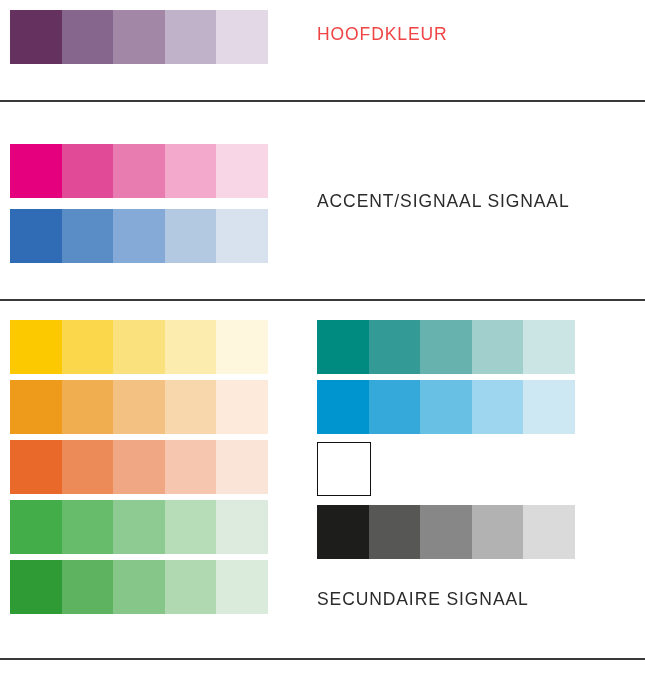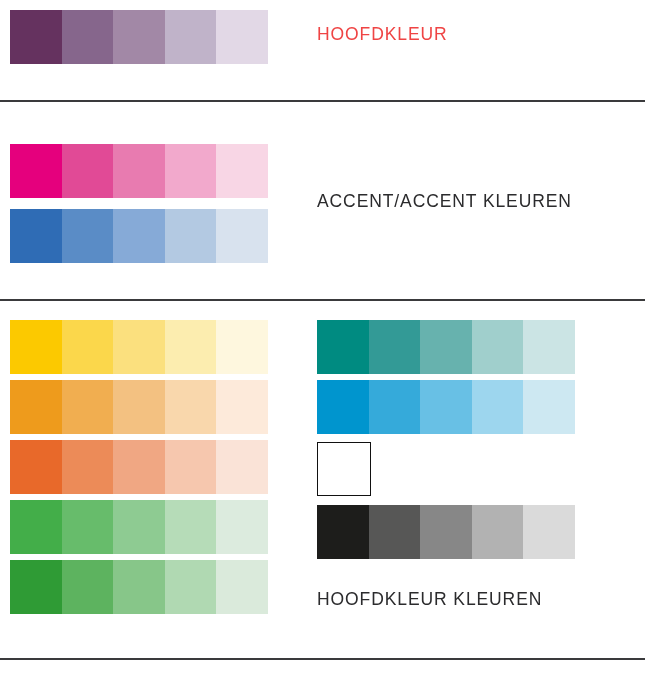--- a/index.html
+++ b/index.html
@@ -102,21 +102,21 @@
     </div>
 
   <div class="palette col-left" style="top:209px">
       <div class="swatch" style="background: rgb(47, 108, 181);"></div>
       <div class="swatch" style="background: rgb(90, 140, 198);"></div>
       <div class="swatch" style="background: rgb(134, 170, 215);"></div>
       <div class="swatch" style="background: rgb(179, 201, 226);"></div>
       <div class="swatch" style="background: rgb(216, 226, 238);"></div>
     </div>
 
-  <div class="label l-accent" style="color: rgb(43, 43, 45);">ACCENT/ACCENT KLEUREN</div>
+  <div class="label l-accent" style="color: rgb(43, 43, 45);">ACCENT/SIGNAAL SIGNAAL</div>
 
   <div class="palette col-left" style="top:320px">
       <div class="swatch" style="background: rgb(252, 201, 0);"></div>
       <div class="swatch" style="background: rgb(251, 215, 75);"></div>
       <div class="swatch" style="background: rgb(251, 224, 126);"></div>
       <div class="swatch" style="background: rgb(252, 237, 175);"></div>
       <div class="swatch" style="background: rgb(254, 247, 222);"></div>
     </div>
 
   <div class="palette col-left" style="top:380px">
@@ -172,15 +172,15 @@
     </div>
 
   <div class="palette col-right" style="top:505px">
       <div class="swatch" style="background: rgb(29, 29, 27);"></div>
       <div class="swatch" style="background: rgb(87, 87, 86);"></div>
       <div class="swatch" style="background: rgb(135, 135, 135);"></div>
       <div class="swatch" style="background: rgb(178, 178, 178);"></div>
       <div class="swatch" style="background: rgb(218, 218, 218);"></div>
     </div>
 
-  <div class="label l-secundair" style="color: rgb(43, 43, 45);">HOOFDKLEUR KLEUREN</div>
+  <div class="label l-secundair" style="color: rgb(43, 43, 45);">SECUNDAIRE SIGNAAL</div>
 
 </div>
 
 </body></html>

